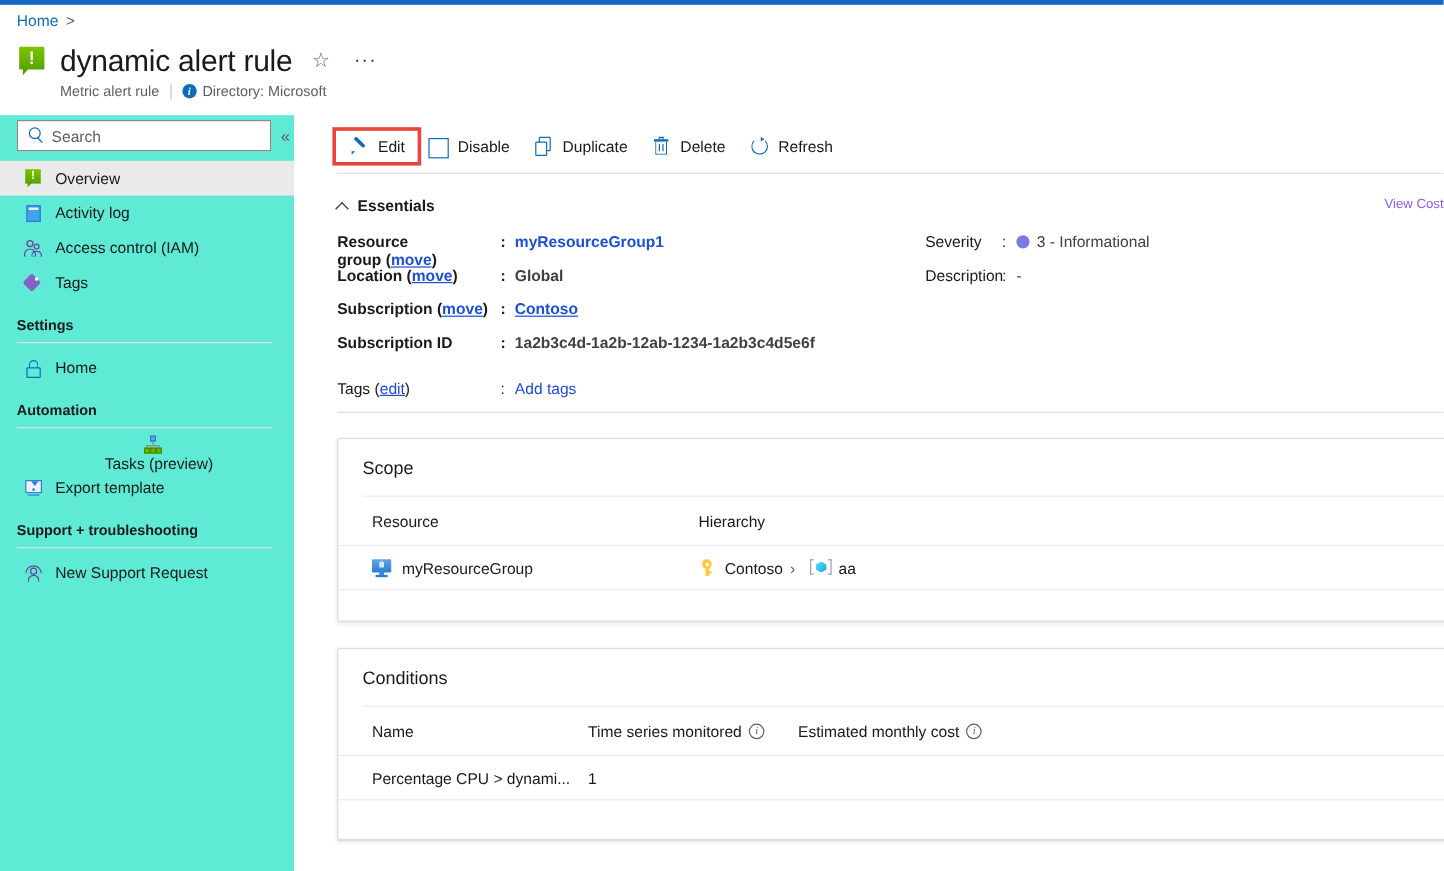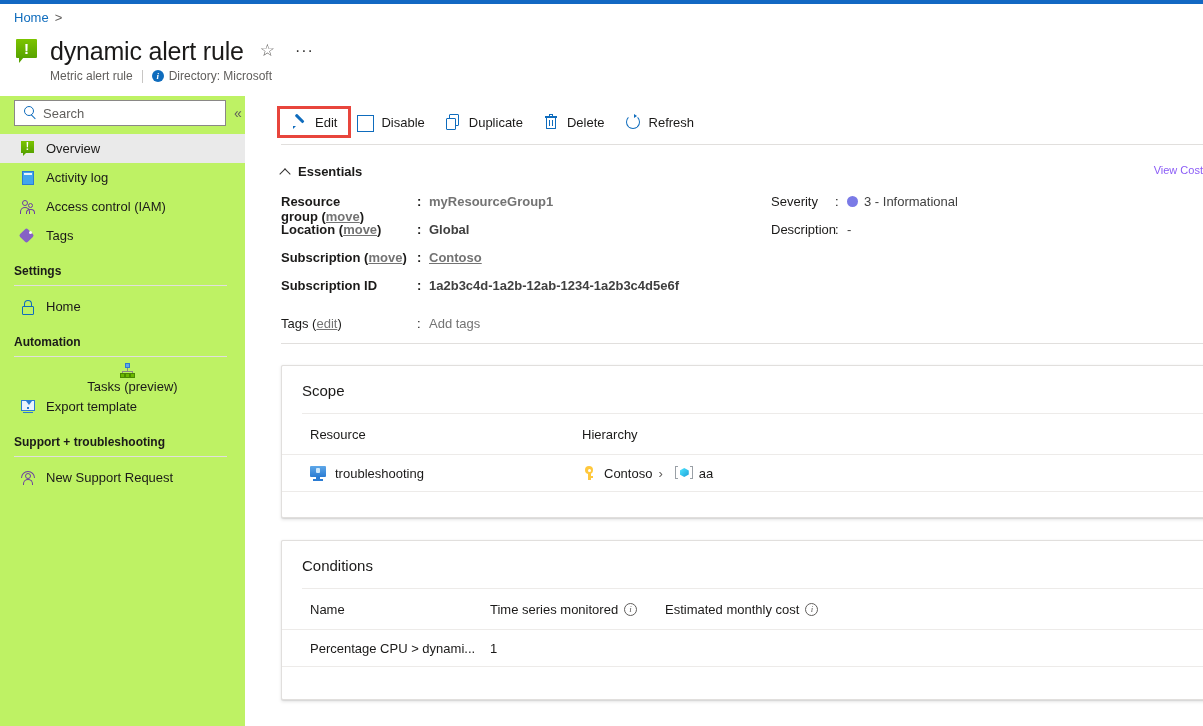--- a/index.html
+++ b/index.html
@@ -85,21 +85,21 @@
     width: 12px; height: 12px; border-radius: 50%;
     background: #0f6cbd; color: #fff;
     font-size: 9px; font-weight: bold; font-style: italic;
     margin-right: 5px; font-family: "Liberation Serif", serif;
   }
 
   
   #sidebar {
     position: absolute; top: 96px; left: 0;
     width: 245px; height: 630px;
-    background: #bef264;
+    background: #5eead4;
   }
   #search-row {
     display: flex; align-items: center;
     padding: 4px 0 0 14px;
   }
   #search-box {
     position: relative;
     width: 212px; height: 26px;
     border: 1px solid #8a8886;
     background: #fff;
@@ -402,21 +402,21 @@
   .ess-col.left { width: 490px; font-weight: bold; }
   .ess-col.right { width: 420px; }
   .ess-row {
     display: flex; align-items: flex-start;
     height: 28px; font-size: 13px; color: #1b1a19;
   }
   .ess-label { width: 136px; flex: none; color: #1b1a19; }
   .ess-label.r { width: 64px; }
   .ess-colon { width: 12px; flex: none; }
   .ess-value { color: #404040; }
-  .ess-link { color: #737373; text-decoration: underline; cursor: pointer; }
+  .ess-link { color: #1d4ed8; text-decoration: underline; cursor: pointer; }
   .ess-link.plain { text-decoration: none; }
   .sev-dot {
     display: inline-block; width: 11px; height: 11px;
     border-radius: 50%; background: #7a7ae6;
     margin-right: 6px; vertical-align: -1px;
   }
   #tags-row {
     display: flex; align-items: center;
     margin-top: 10px; font-size: 13px;
   }
@@ -778,21 +778,21 @@
   </div>
 
   <div class="tbl-row">
     <span class="col-resource">
       <span class="ic-vm">
         <span class="mon"></span>
           <span class="scr"></span>
           <span class="stand"></span>
           <span class="foot"></span>
       </span>
-      <span>troubleshooting</span>
+      <span>myResourceGroup</span>
     </span>
     <span class="col-hierarchy">
       <span class="ic-key">
         <span class="ring"></span>
           <span class="hole"></span>
           <span class="stem"></span>
           <span class="tooth"></span>
       </span>
       <span class="hier-text">Contoso</span>
       <span class="hier-sep">›</span>

